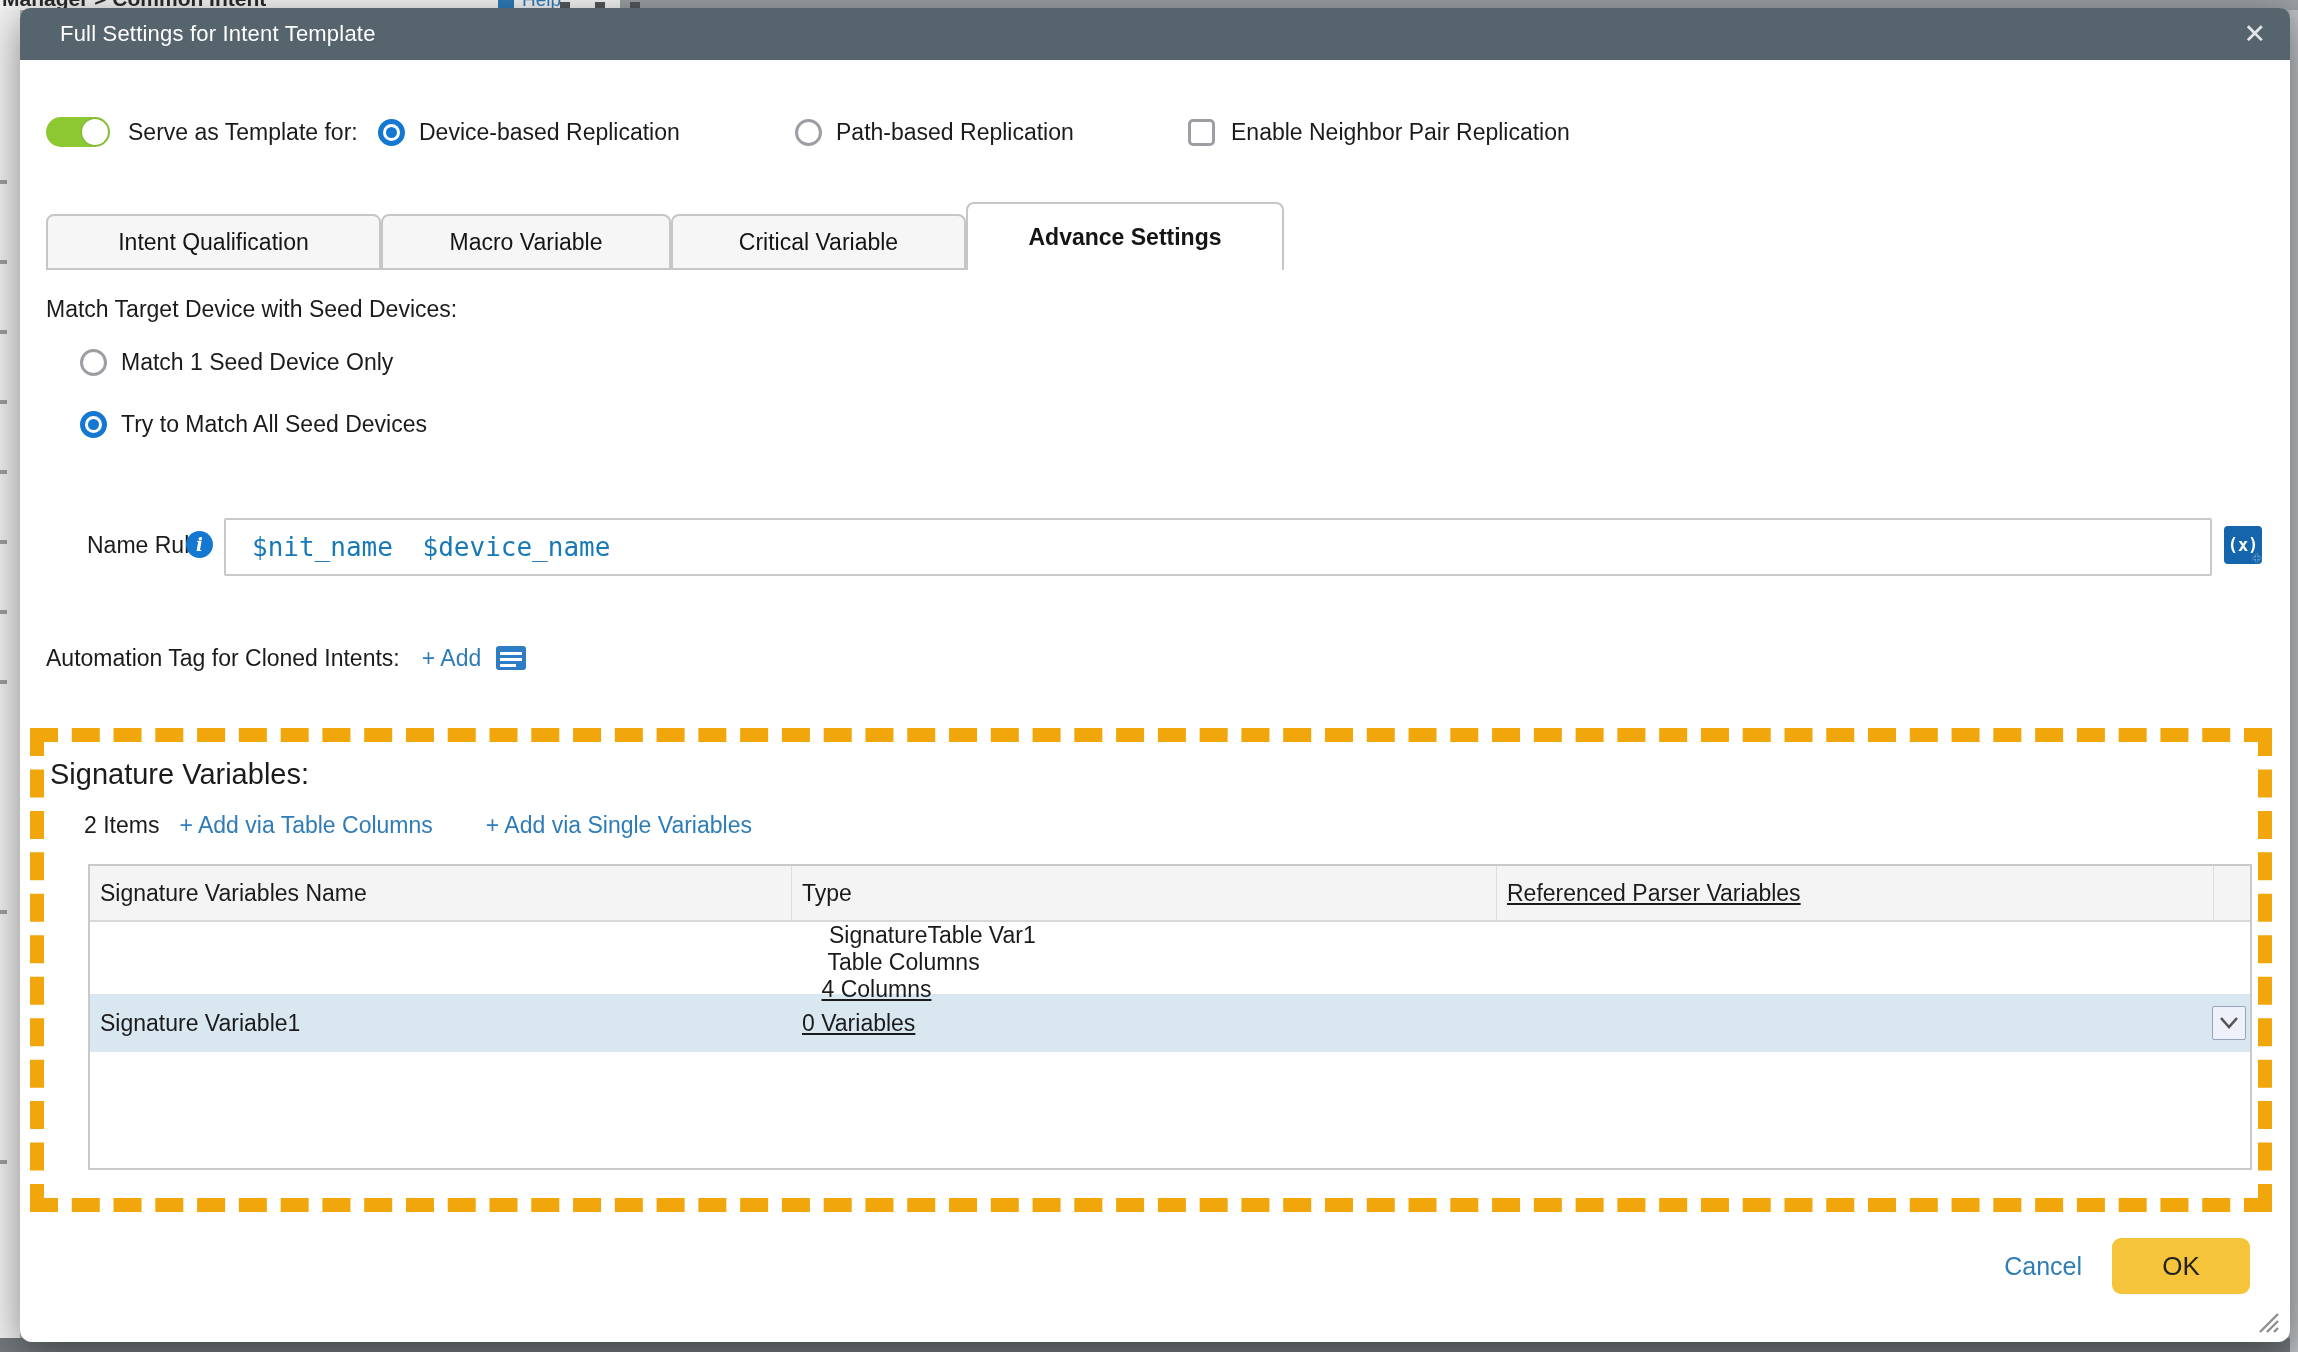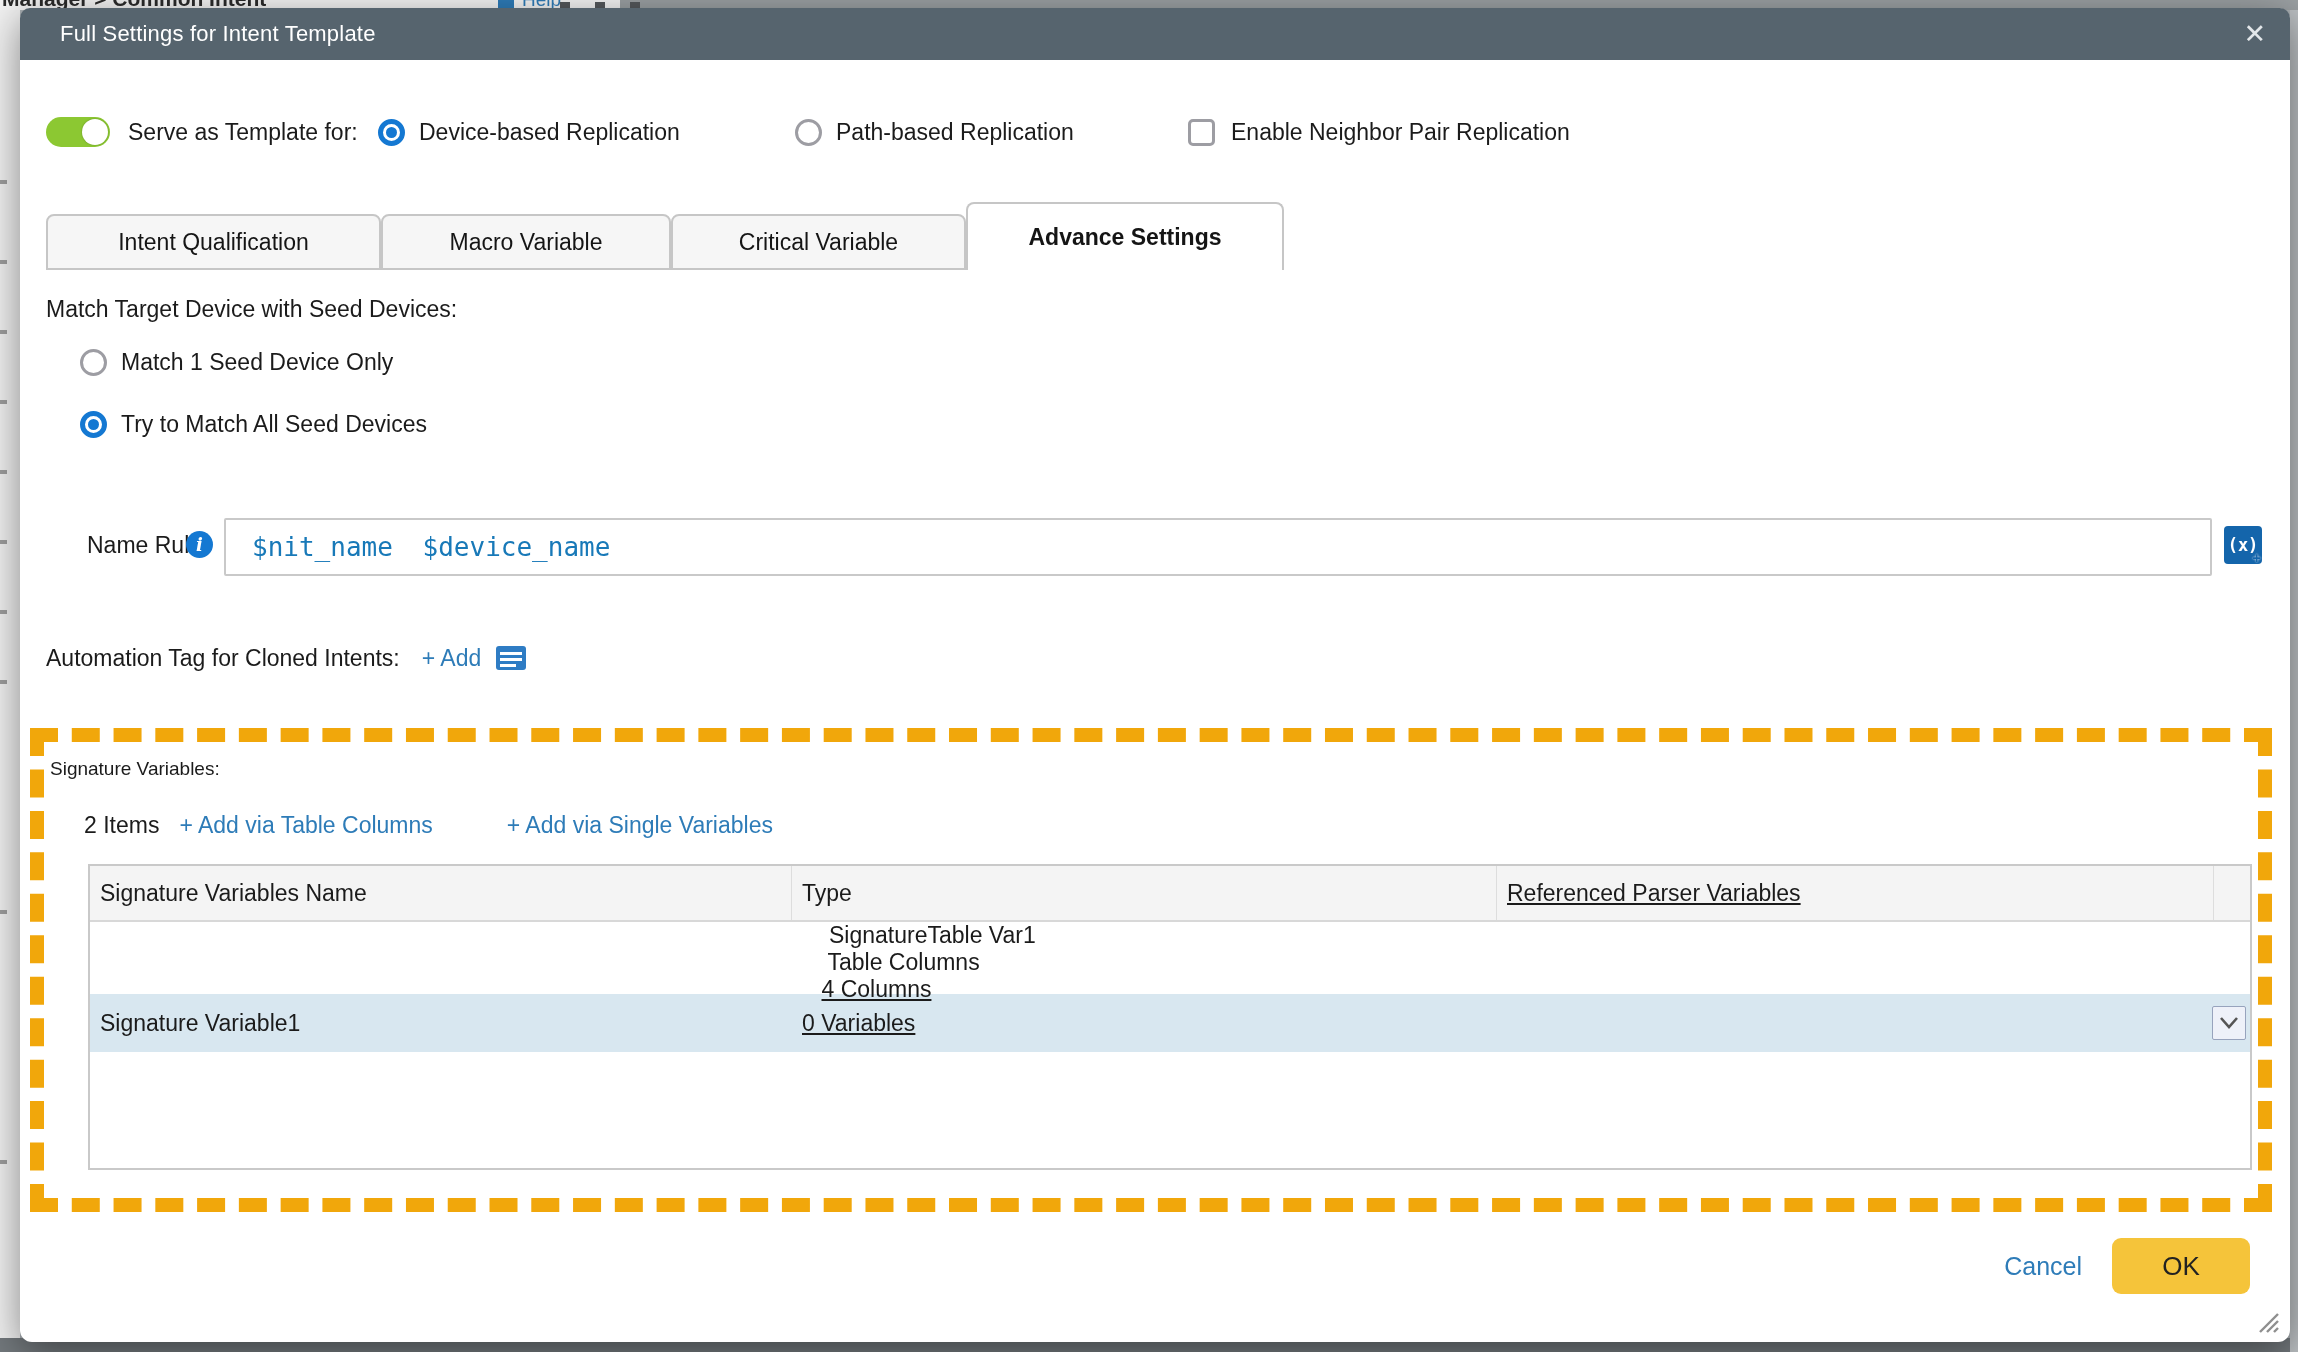--- a/index.html
+++ b/index.html
@@ -75,26 +75,26 @@
   .var-insert-icon .plus { position:absolute; right:1px; bottom:-2px; font-size:14px; font-weight:700; color:#1465AB; text-shadow:0 0 2px #fff; }
 
   
   .automation-row { position:absolute; left:26px; top:632px; height:36px; display:flex; align-items:center; font-size:23px; color:#1b1b1b; }
   .add-link { color:#2E7CB8; margin-left:22px; }
   .tag-list-icon { margin-left:14px; width:32px; height:26px; }
 
   
   .signature-box { position:absolute; left:10px; top:720px; width:2242px; height:484px;
     border:14px dashed #F1A70B; }
-  .sig-label { position:absolute; left:6px; top:16px; font-size:19px; color:#1b1b1b; }
+  .sig-label { position:absolute; left:6px; top:16px; font-size:29px; color:#1b1b1b; }
   .sig-count-row { position:absolute; left:40px; top:70px; display:flex; align-items:center; font-size:23px; }
   .sig-count { color:#1b1b1b; }
   .sig-link { color:#2E7CB8; }
   .sig-link-1 { margin-left:20px; }
-  .sig-link-2 { margin-left:74px; }
+  .sig-link-2 { margin-left:53px; }
 
   .sig-table { position:absolute; left:44px; top:122px; width:2164px; height:306px;
     border:2px solid #c9c9c9; background:#fff; overflow:hidden; }
   .tbl-row { display:flex; width:100%; align-items:center; font-size:23px; color:#1b1b1b; }
   .tbl-header { height:56px; background:#f4f4f4; border-bottom:2px solid #d8d8d8; }
   .tbl-header .cell { height:100%; display:flex; align-items:center; }
   .tbl-header .cell:not(:last-child) { border-right:1px solid #ddd; }
   .row-1 { height:72px; background:#fff;flex-direction:column; }
   .row-2 { height:58px; background:#D8E7F0; }
   .cell { padding-left:10px; overflow:hidden; white-space:nowrap; }

